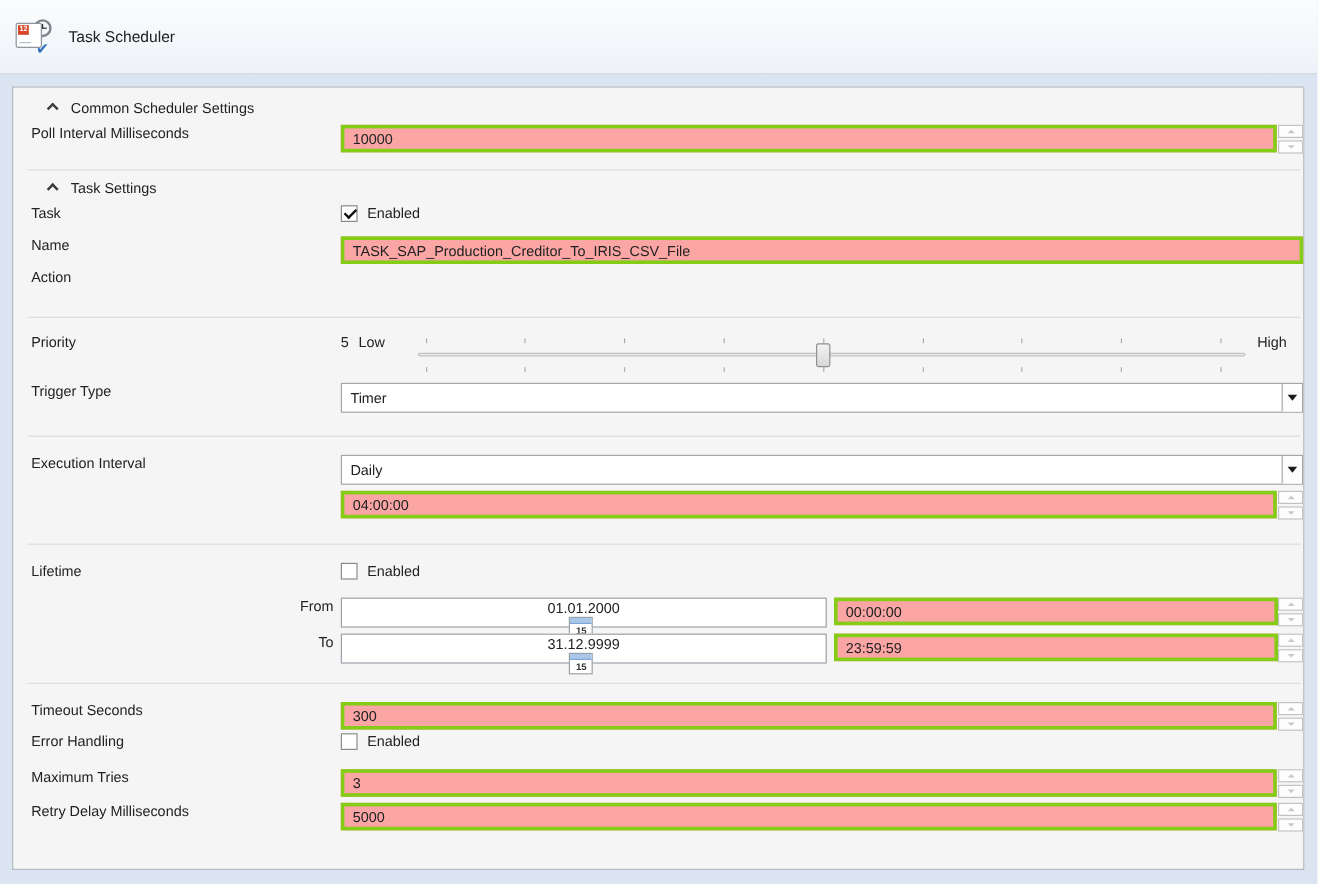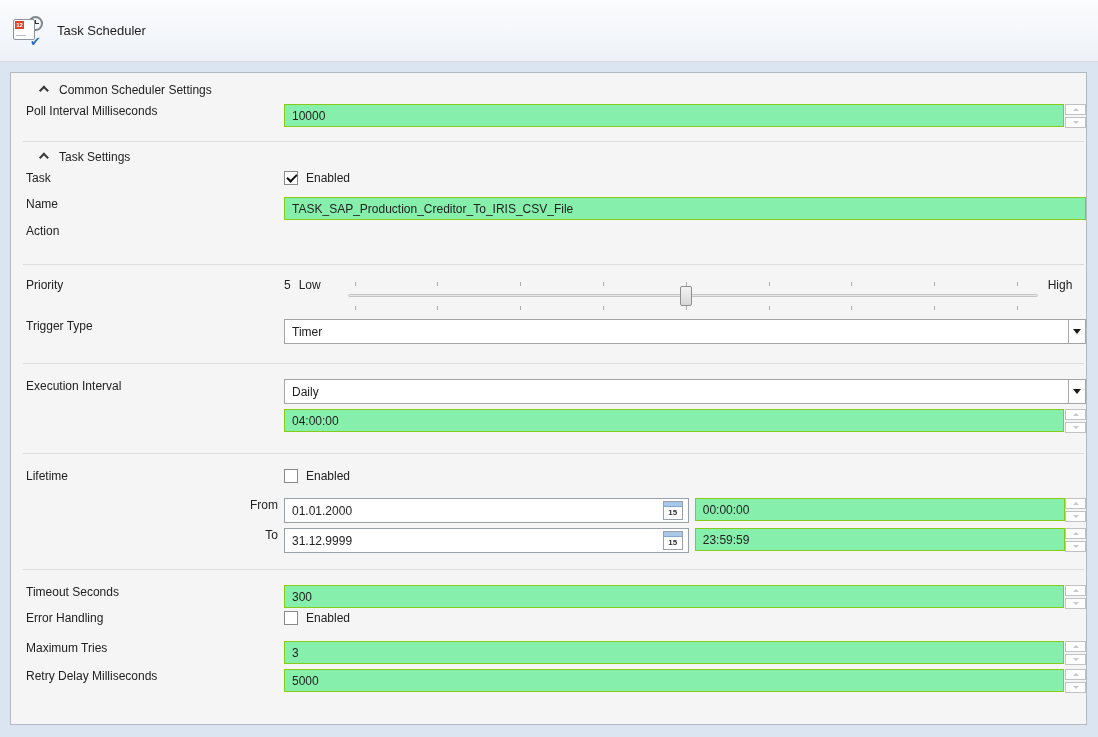--- a/index.html
+++ b/index.html
@@ -30,21 +30,21 @@
   .lbl { width:258px; font-size:12px; color:#222; flex:0 0 258px; }
   .lbl.right { text-align:right; padding-right:6px; }
   .divider { position:absolute; left:12px; right:2px; height:1px; background:#dcdcdc; }
 
   .sec-head { position:absolute; left:28px; height:22px; display:flex; align-items:center; }
   .chev { width:7px; height:7px; border-top:2px solid #3a3a3a; border-right:2px solid #3a3a3a;
           transform:rotate(-45deg) translate(1px,1px); margin-right:13px; }
   .sec-title { font-size:12px; color:#222; }
 
   
-  .txt { height:23px; border:1px solid #84cc16; background:#86efac; font:12px "Liberation Sans",sans-serif;
+  .txt { height:23px; border:3px solid #84cc16; background:#fca5a5; font:12px "Liberation Sans",sans-serif;
          color:#222; padding:0 7px; outline:none; }
   .num { width:780px; }
   .full { width:802px; }
 
   
   .spin { margin-left:auto; width:21px; height:24px; display:flex; flex-direction:column; justify-content:space-between; }
   .spin-btn { width:21px; height:11px; background:#fdfdfd; border:1px solid #c2c2c2;
               display:flex; align-items:center; justify-content:center; cursor:default; }
   .car { width:0; height:0; border-left:3px solid transparent; border-right:3px solid transparent; }
   .car-up   { border-bottom:3px solid #c9c9c9; }
@@ -72,21 +72,21 @@
   .track { position:absolute; left:0; right:0; top:16px; height:3px; background:#e9e9e9;
            border:1px solid #c3c3c3; border-radius:2px; }
   .tick { position:absolute; width:1px; height:4px; background:#adadad; }
   .tick.t { top:4px; } .tick.b { bottom:4px; }
   .thumb { position:absolute; top:8px; left:calc(49% - 6px); width:12px; height:20px;
            background:linear-gradient(#f2f2f2,#d8d8d8); border:1px solid #8f8f8f; border-radius:2px; }
   .pr-high { font-size:12px; color:#222; margin-left:10px; }
 
   
   .datefield { width:409px; height:25px; border:1px solid #9aa0a7; background:#fff;
-               display:flex; align-items:center; padding:1px; }
+               display:flex; align-items:center; padding:1px;flex-direction:column; }
   .date-val { flex:1; font-size:12px; color:#222; padding:0 6px; }
   .cal-btn { position:relative; width:20px; height:19px; margin-right:4px; background:#fff;
              border:1px solid #98a0a8; display:flex; flex-direction:column; cursor:default; }
   .cal-top { height:5px; background:#a9c7e9; border-bottom:1px solid #7fa6d4; }
   .cal-num { flex:1; font-size:8px; font-weight:bold; color:#333; text-align:center; line-height:11px; }
   .timefield { width:374px; margin-left:6px; }
 </style>
 </head>
 <body>
 

